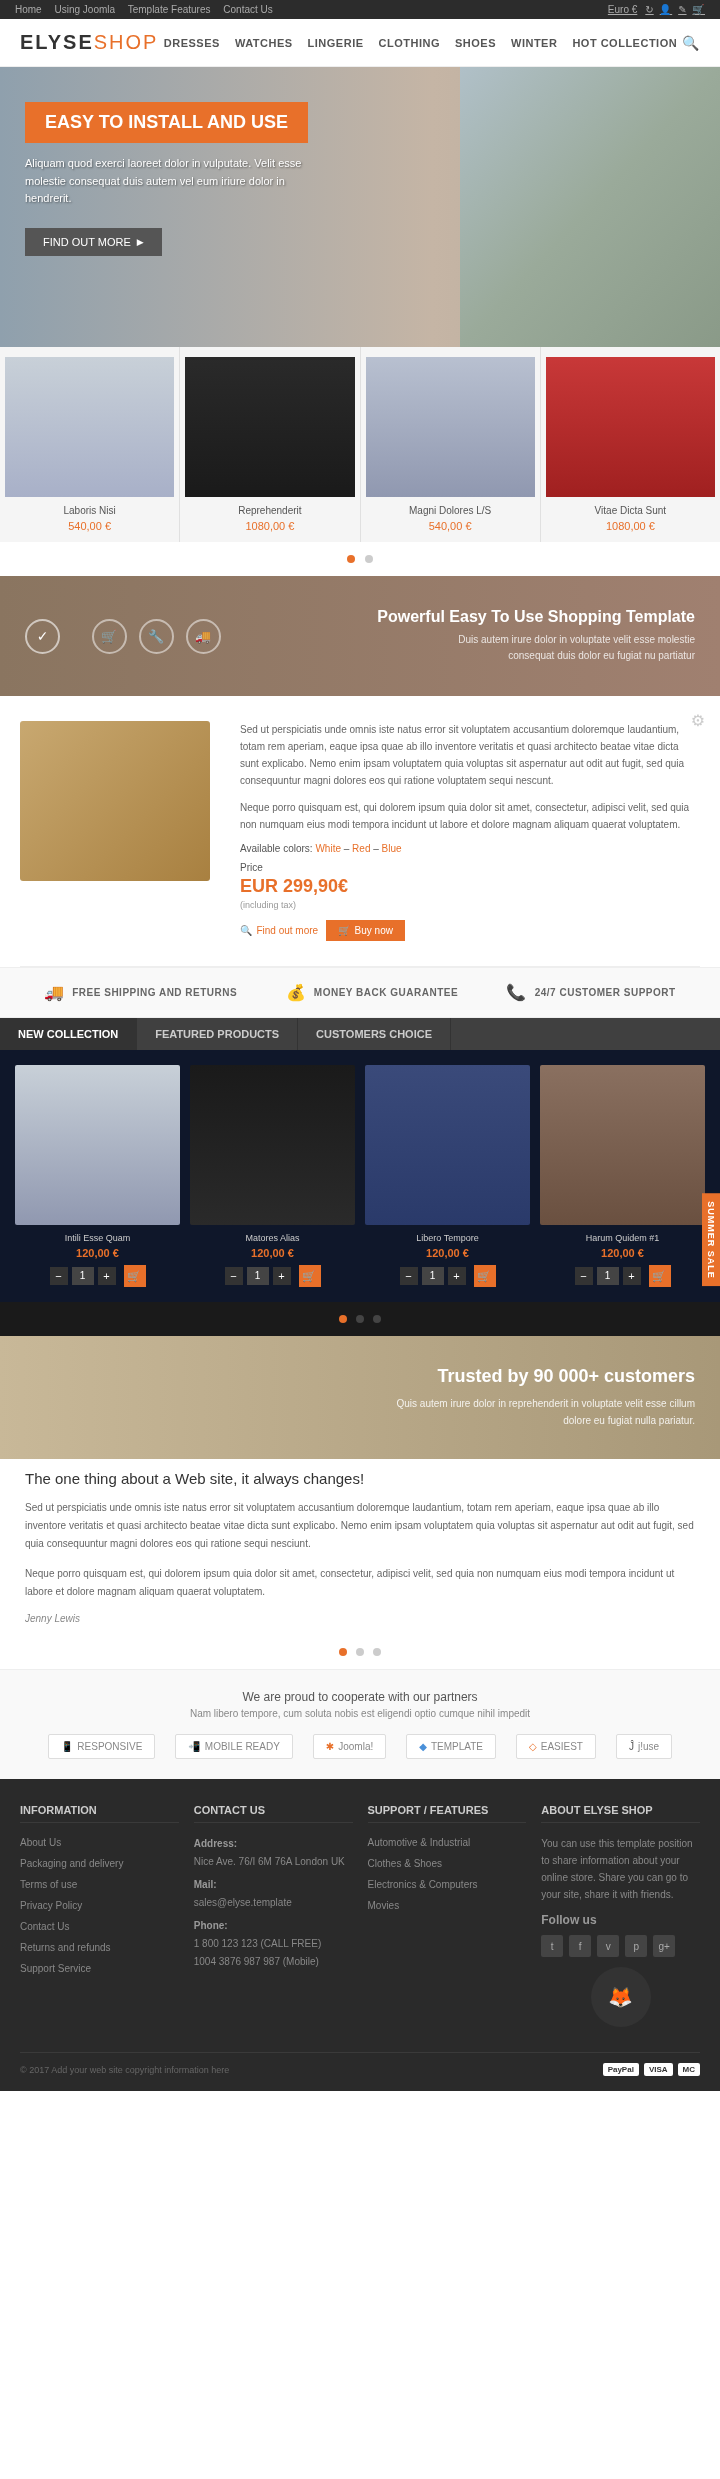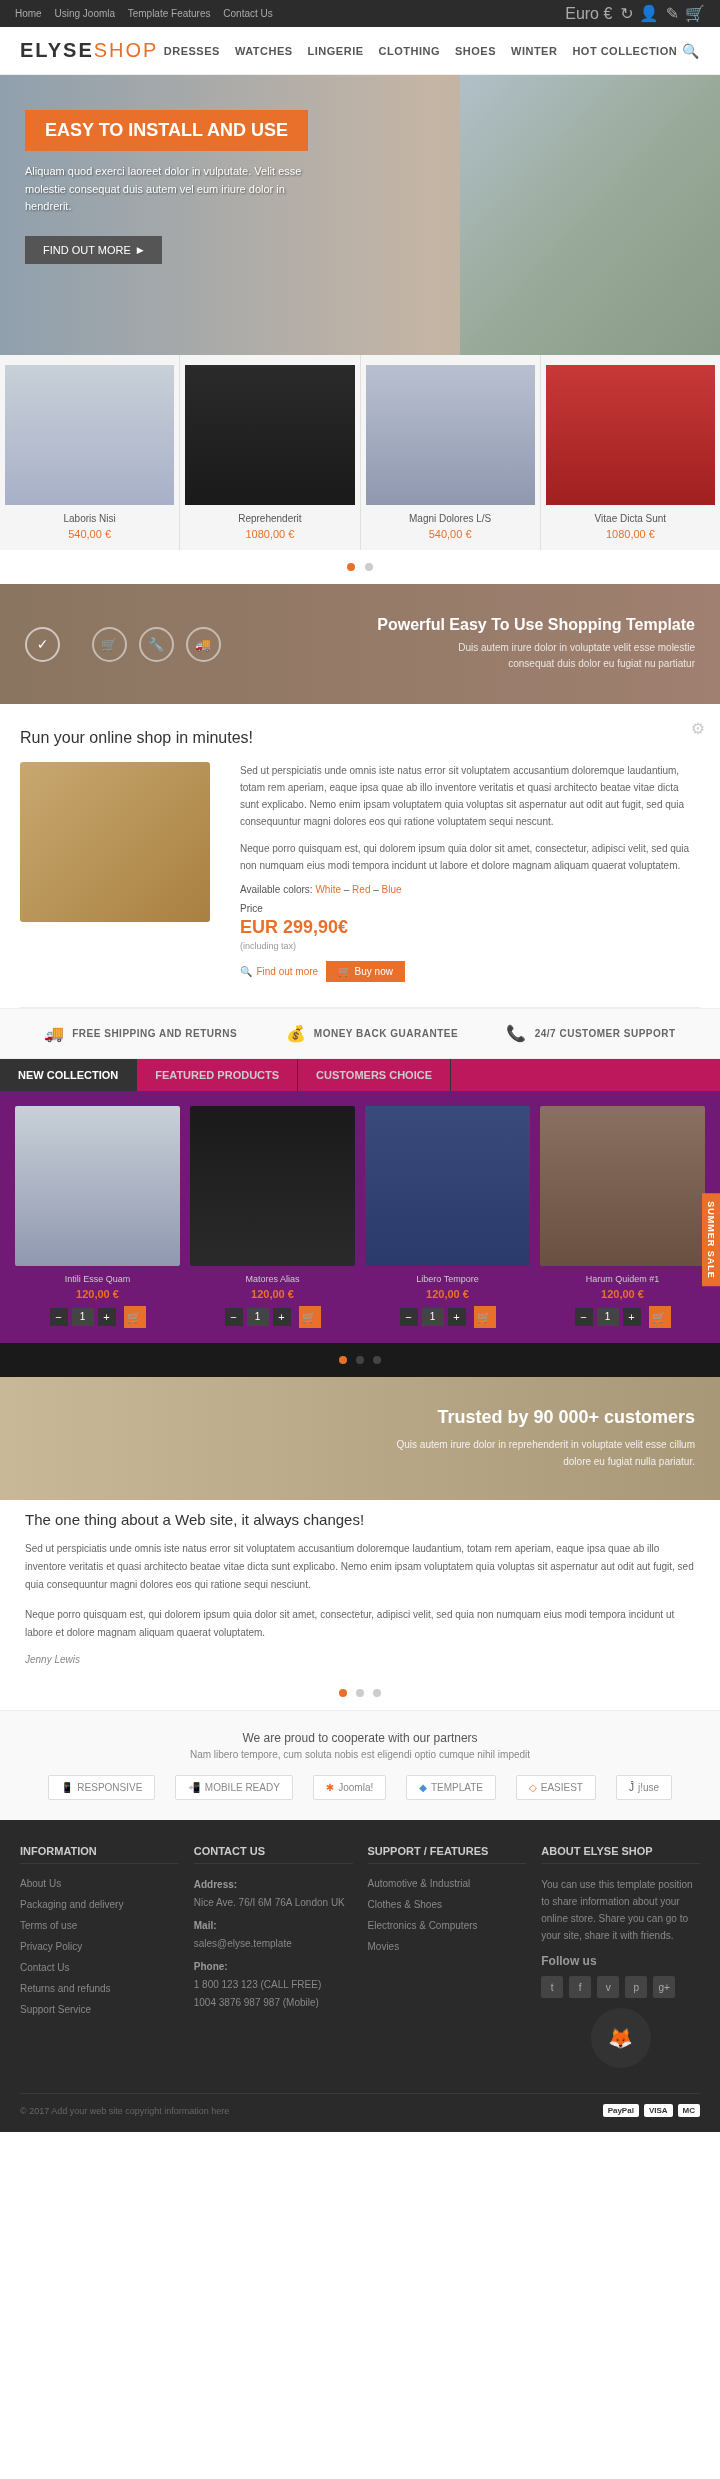--- a/index.html
+++ b/index.html
@@ -2,21 +2,21 @@
 <html><head>
   <meta charset="utf-8">
   <style>
     * { margin: 0; padding: 0; box-sizing: border-box; }
     body { font-family: Arial, sans-serif; font-size: 12px; color: #333; width: 720px; background: #fff; }
 
     
     .top-bar { background: #2c2c2c; color: #aaa; font-size: 10px; padding: 4px 15px; display: flex; justify-content: space-between; align-items: center; }
     .top-bar-nav a { color: #aaa; text-decoration: none; margin-right: 10px; }
     .top-bar-right { display: flex; align-items: center; gap: 8px; }
-    .top-bar-right span { color: #aaa; font-size: 16px; }
+    .top-bar-right span { color: #aaa; font-size: 10px; text-decoration: underline; }
     .top-bar-icons { display: flex; gap: 6px; }
     .top-bar-icon { color: #aaa; font-size: 11px; cursor: pointer; }
 
     
     .header { background: #fff; padding: 12px 20px; display: flex; justify-content: space-between; align-items: center; border-bottom: 1px solid #eee; }
     .logo { font-size: 20px; font-weight: bold; letter-spacing: 2px; color: #333; }
     .logo span { color: #333; }
     .main-nav { display: flex; gap: 15px; align-items: center; justify-content: space-between; }
     .main-nav a { text-decoration: none; color: #555; font-size: 11px; font-weight: bold; text-transform: uppercase; letter-spacing: 0.5px; }
     .search-icon-btn { color: #555; font-size: 14px; cursor: pointer; }
@@ -72,27 +72,27 @@
     .btn-buy { background: #e8702a; color: #fff; border: none; padding: 5px 12px; font-size: 10px; cursor: pointer; display: flex; align-items: center; gap: 4px; }
     .divider { border: none; border-top: 1px solid #eee; margin: 0 20px; }
 
     
     .service-strip { display: flex; justify-content: space-around; padding: 15px 20px; background: #f9f9f9; border-top: 1px solid #eee; border-bottom: 1px solid #eee; }
     .service-item { display: flex; align-items: center; gap: 8px; }
     .service-icon { font-size: 16px; color: #aaa; }
     .service-text { font-size: 10px; color: #666; font-weight: bold; text-transform: uppercase; letter-spacing: 0.5px; }
 
     
-    .tabs-section { background: #be185d; padding: 0; }
+    .tabs-section { background: #404040; padding: 0; }
     .tabs-header { display: flex; }
     .tab-item { padding: 10px 18px; color: #ccc; font-size: 11px; cursor: pointer; font-weight: bold; text-transform: uppercase; border-right: 1px solid #333; }
     .tab-item.active { background: #333; color: #fff; }
 
     
-    .collection-grid { background: #701a75; padding: 15px; display: flex; gap: 10px; }
+    .collection-grid { background: #0f172a; padding: 15px; display: flex; gap: 10px; }
     .coll-item { flex: 1; text-align: center; }
     .coll-img { height: 160px; margin-bottom: 8px; border-radius: 2px; overflow: hidden; }
     .coll-img.ci1 { background: linear-gradient(to bottom, #c8d0d8, #9098b0); }
     .coll-img.ci2 { background: linear-gradient(to bottom, #1a1a1a, #2a2a2a); }
     .coll-img.ci3 { background: linear-gradient(to bottom, #3a4a7a, #2a3a6a); }
     .coll-img.ci4 { background: linear-gradient(to bottom, #8a7060, #6a5040); }
     .coll-name { color: #ccc; font-size: 9px; margin-bottom: 4px; }
     .coll-price { color: #e8702a; font-size: 11px; font-weight: bold; margin-bottom: 6px; }
     .qty-controls { display: flex; align-items: center; justify-content: center; gap: 4px; }
     .qty-btn { background: #333; color: #fff; border: none; width: 18px; height: 18px; font-size: 11px; cursor: pointer; line-height: 1; }
@@ -232,21 +232,20 @@
     <div class="promo-icon-circle">🚚</div>
   </div>
   <div class="promo-text-block">
     <div class="promo-title">Powerful Easy To Use Shopping Template</div>
     <div class="promo-desc">Duis autem irure dolor in voluptate velit esse molestie consequat duis dolor eu fugiat nu partiatur</div>
   </div>
 </div>
 
 <div class="featured-section">
   <span class="gear-icon">⚙</span>
-  <div class="featured-title">Run your online shop in minutes!</div>
   <div class="featured-layout">
     <div class="featured-img">
       <div class="featured-img-placeholder"></div>
     </div>
     <div class="featured-info">
       <p class="featured-desc">Sed ut perspiciatis unde omnis iste natus error sit voluptatem accusantium doloremque laudantium, totam rem aperiam, eaque ipsa quae ab illo inventore veritatis et quasi architecto beatae vitae dicta sunt explicabo. Nemo enim ipsam voluptatem quia voluptas sit aspernatur aut odit aut fugit, sed quia consequuntur magni dolores eos qui ratione voluptatem sequi nescunt.</p>
       <p class="featured-desc">Neque porro quisquam est, qui dolorem ipsum quia dolor sit amet, consectetur, adipisci velit, sed quia non numquam eius modi tempora incidunt ut labore et dolore magnam aliquam quaerat voluptatem.</p>
       <p class="featured-colors">
         <span>Available colors:</span>
         <a href="#" class="color-link"> White</a> –

